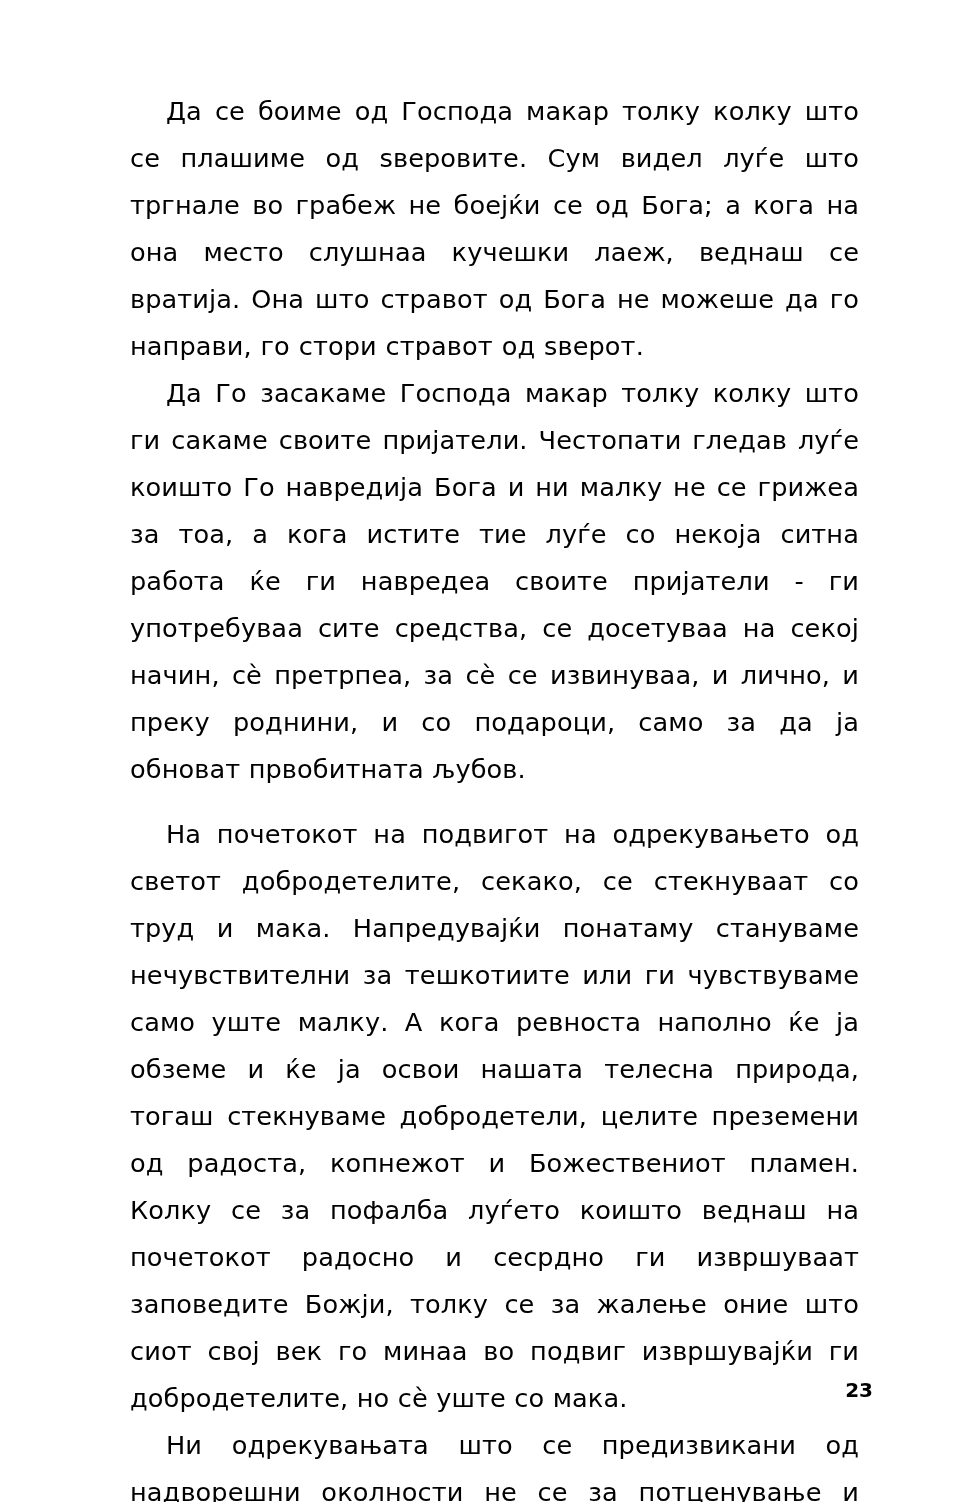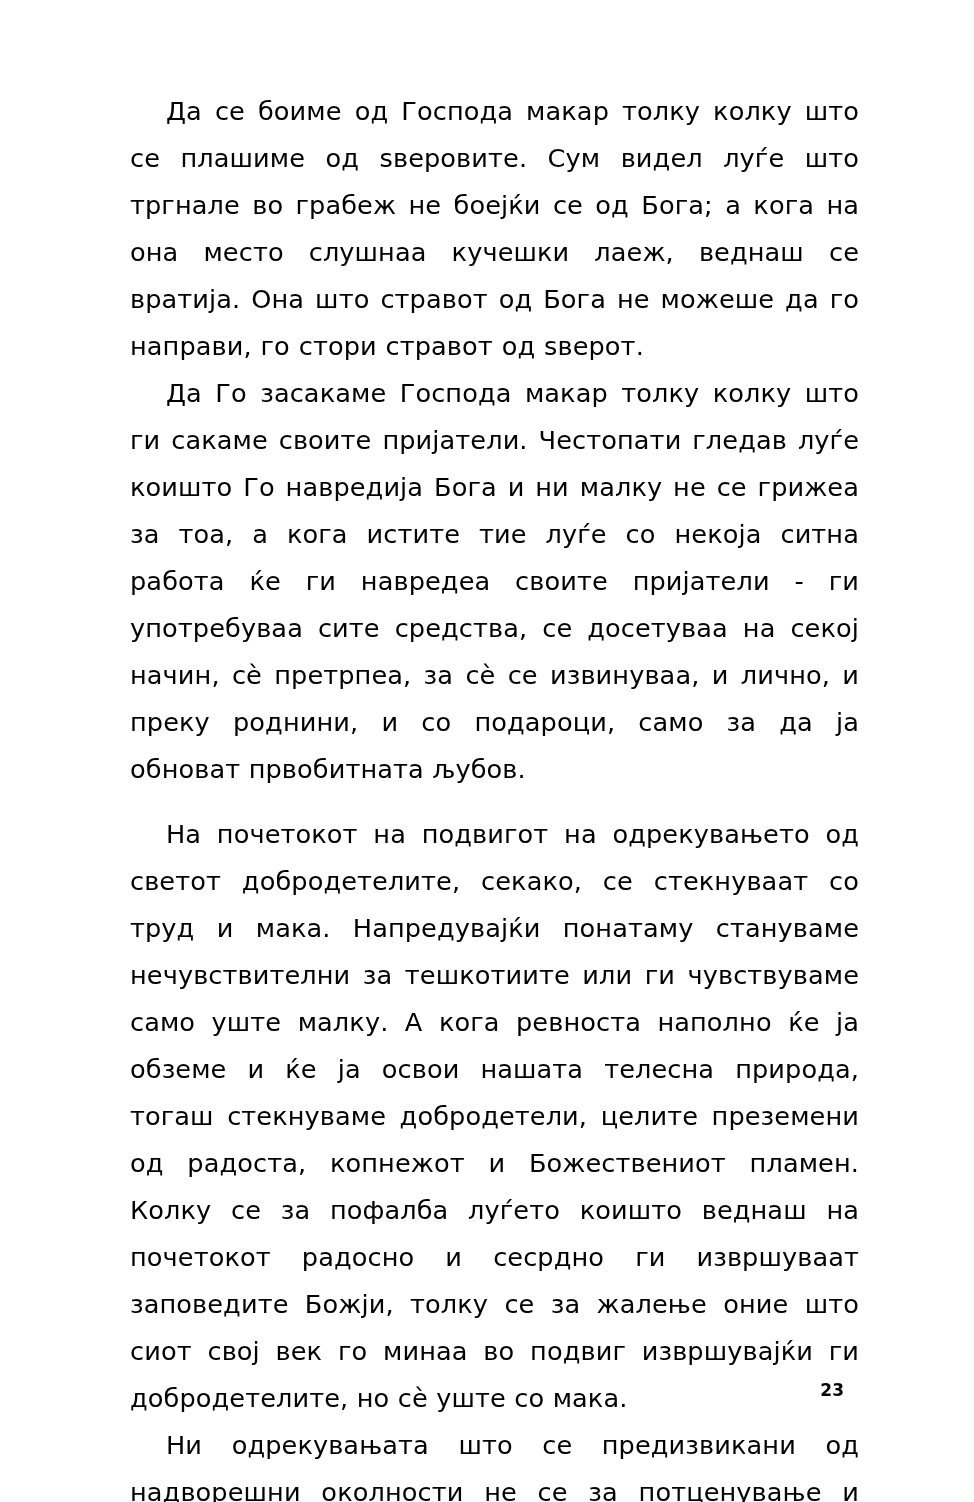--- a/index.html
+++ b/index.html
@@ -41,25 +41,25 @@
     hyphens: none;
   }
   
   .para.p1 { word-spacing: 0.6px; }
   .para.p2 { word-spacing: 0.2px; }
   .para.p3 { word-spacing: 0.2px; margin-top: 18px; }
   .para.p4 { word-spacing: 0.1px; }
 
   .page-number {
     position: absolute;
-    left: 115px;
+    left: 144px;
     top: 1373px;
     width: 729px;
     text-align: right;
-    font-size: 17px;
+    font-size: 20px;
     line-height: 34px;
     font-weight: 600;
   }
 </style>
 </head>
 <body>
 
 <div class="page">
 
   <div class="text-column">

